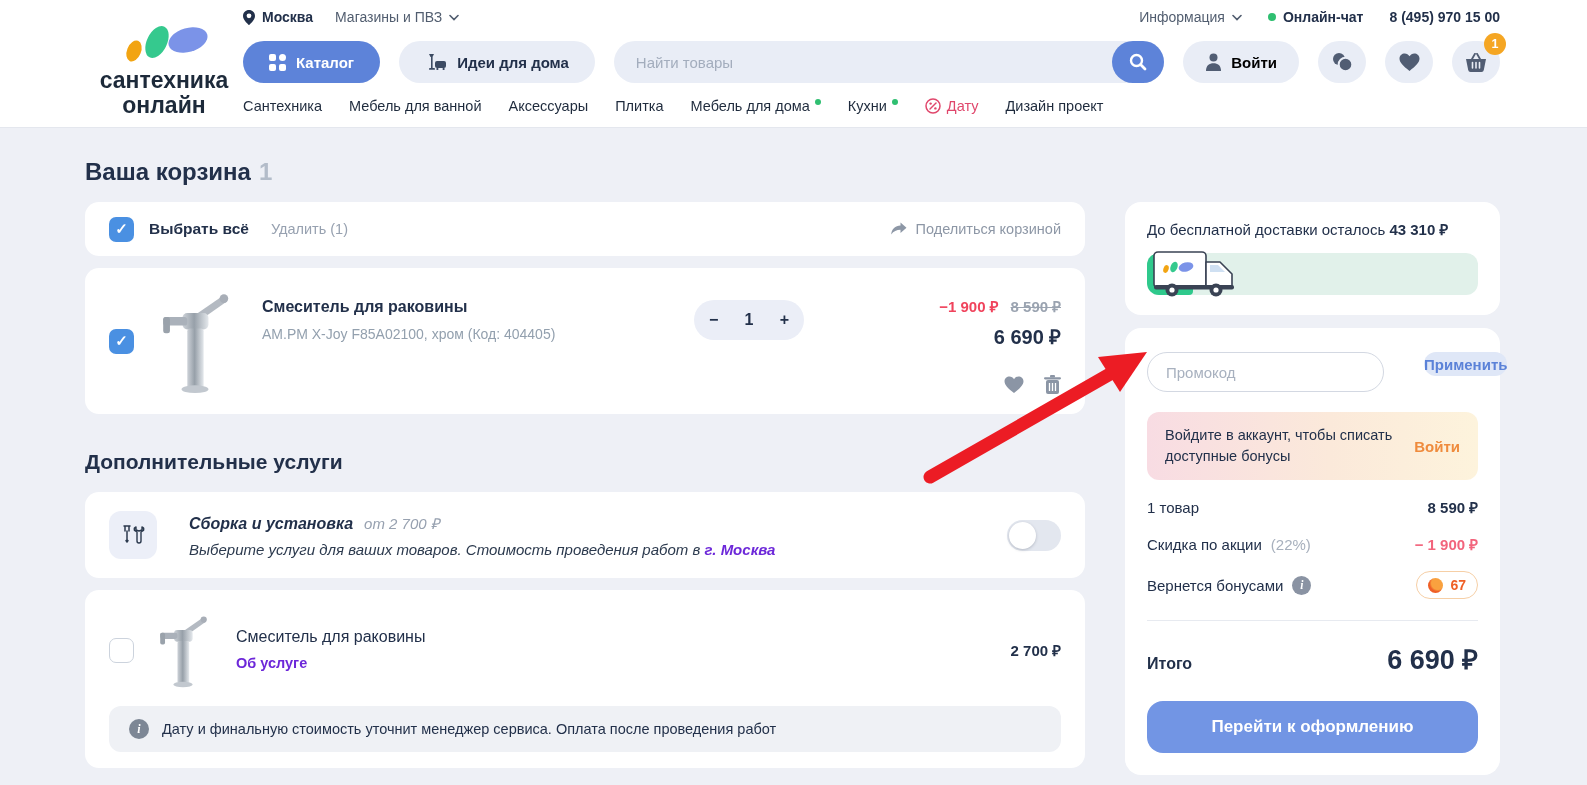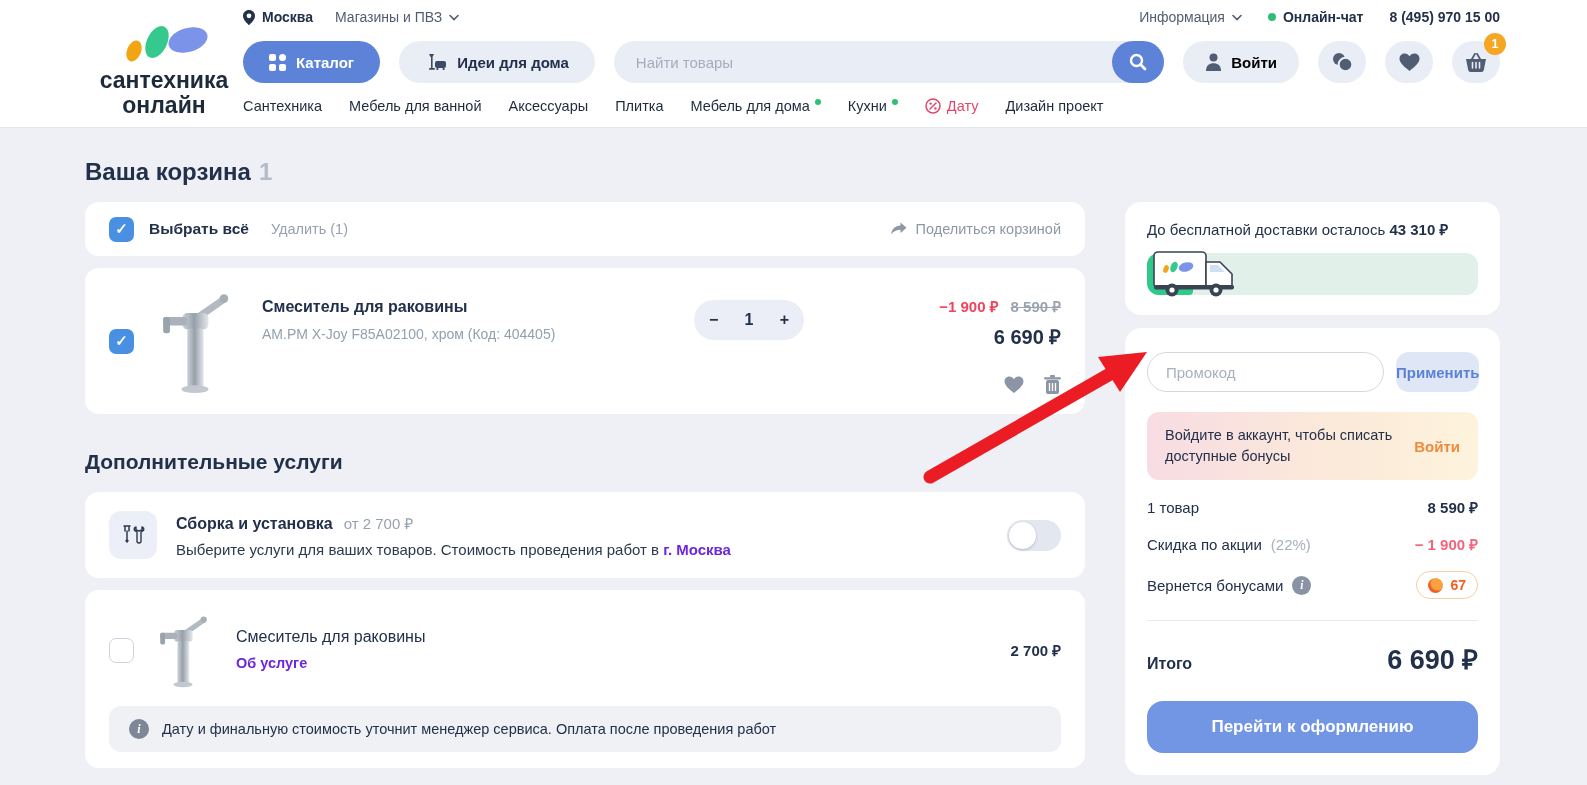--- a/index.html
+++ b/index.html
@@ -94,21 +94,21 @@
   .price-line1 .old { color: #9aa3b0; text-decoration: line-through; margin-left: 8px; }
   .price-now { font-size: 20px; font-weight: bold; margin-top: 7px; }
   .item-icons { margin-top: auto; display: flex; gap: 20px; justify-content: flex-end; align-items: center; }
   .icon-btn { background: none; border: 0; cursor: pointer; padding: 0; line-height: 0; }
   h2 { font-size: 21px; margin: 36px 0 18px; }
   .service-card { height: 86px; display: flex; align-items: center; padding: 0 24px; margin-bottom: 12px; }
   .icon-box {
     width: 48px; height: 48px; border-radius: 12px; background: #eceff8;
     display: flex; align-items: center; justify-content: center; flex: none;
   }
-  .service-text { margin-left: 19px; }
+  .service-text { margin-left: 32px; font-style: italic; }
   .service-line1 { display: flex; align-items: baseline; gap: 11px; }
   .service-name { font-size: 16px; font-weight: bold; }
   .service-from { font-size: 15px; color: #97a1b0; }
   .service-desc { font-size: 15px; margin-top: 8px; color: #2c3a4e; }
   a.blue-link { color: #6d28d9; text-decoration: none; font-weight: 600; cursor: pointer; }
   .toggle { margin-left: auto; width: 54px; height: 31px; border-radius: 16px; background: #e3e7ef; position: relative; cursor: pointer; flex: none; }
   .toggle .knob { position: absolute; left: 2px; top: 2px; width: 27px; height: 27px; border-radius: 50%; background: #fff; box-shadow: 0 1px 3px rgba(40,50,70,.25); }
   .service-item-card { padding: 10px 24px 16px; }
   .service-item-row { display: flex; align-items: center; padding: 12px 0 18px; }
   .srv-img { margin: 0 24px 0 20px; }
@@ -130,22 +130,22 @@
   .progress-fill { position: absolute; left: 0; top: 0; bottom: 0; width: 14%; background: #2fc98c; border-radius: 12px 4px 4px 12px; }
   .van { position: absolute; left: 3px; bottom: -3px; }
   .summary-card { margin-top: 13px; padding: 24px 22px 22px; border-radius: 16px; }
   .promo-row { display: flex; gap: 12px; }
   .promo-input {
     flex: 1; height: 40px; border: 1.5px solid #d3d8e2; border-radius: 20px;
     padding: 0 18px; font-size: 15px; font-family: inherit; color: #22304a; background: #fff;
   }
   .promo-input::placeholder { color: #a8b1bf; }
   .apply-btn {
-    width: 148px; height: 40px; border-radius: 13px; border: 0; background: #dfe7f7;
-    color: #5b82d8; font-weight: bold; font-size: 15px; cursor: pointer; font-family: inherit;
+    width: 148px; height: 24px; border-radius: 13px; border: 0; background: #dfe7f7;
+    color: #5b82d8; font-weight: bold; font-size: 15px; cursor: pointer; font-family: inherit; margin-left: 28px;
   }
   .banner {
     margin-top: 20px; border-radius: 12px; padding: 13px 18px; display: flex; align-items: center;
     background: linear-gradient(90deg, #f8dce3 0%, #fbe9da 55%, #fdf3dc 100%);
   }
   .banner-text { font-size: 14.5px; line-height: 1.45; width: 235px; }
   .banner-action { margin-left: auto; color: #ef8b3d; font-weight: bold; font-size: 15px; cursor: pointer; }
   .sum-row { display: flex; align-items: center; margin-top: 17px; font-size: 15px; }
   .sum-row .lbl { display: flex; align-items: center; gap: 9px; }
   .sum-row .val { margin-left: auto; font-weight: 600; }

